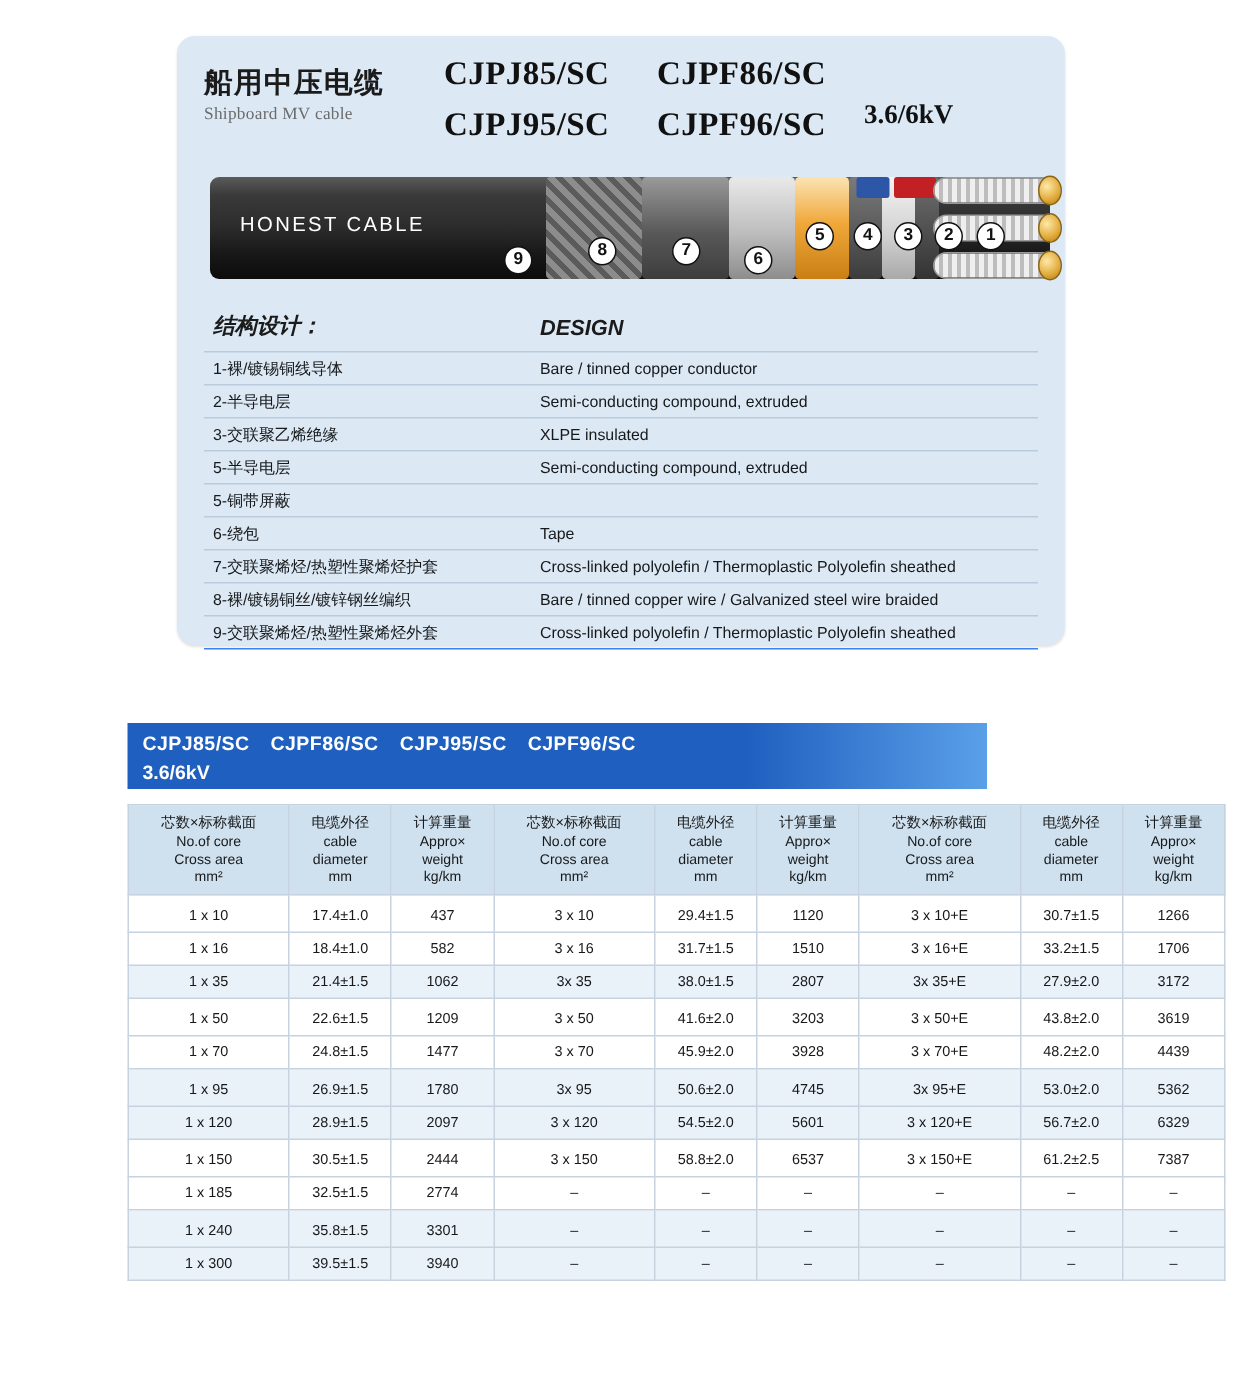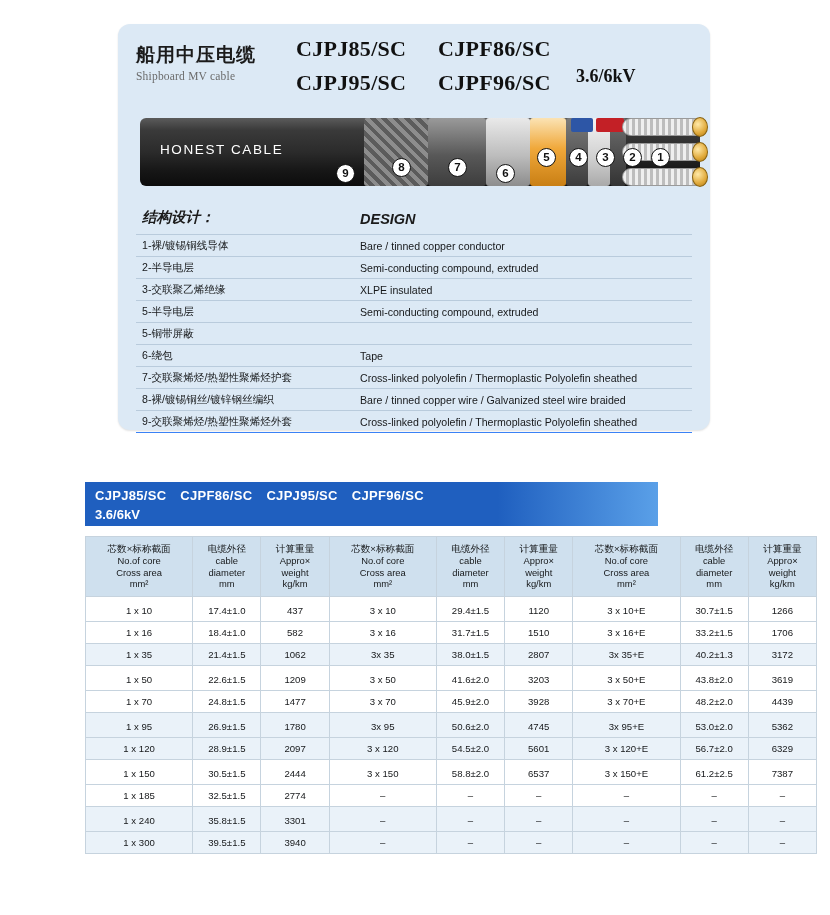--- a/index.html
+++ b/index.html
@@ -317,21 +317,21 @@
           <td>1706</td>
         </tr>
         <tr class="alt">
           <td>1 x 35</td>
           <td>21.4±1.5</td>
           <td>1062</td>
           <td>3x 35</td>
           <td>38.0±1.5</td>
           <td>2807</td>
           <td>3x 35+E</td>
-          <td>40.2±1.3</td>
+          <td>27.9±2.0</td>
           <td>3172</td>
         </tr>
         <tr>
           <td class="first">1 x 50</td>
           <td class="first">22.6±1.5</td>
           <td class="first">1209</td>
           <td class="first">3 x 50</td>
           <td class="first">41.6±2.0</td>
           <td class="first">3203</td>
           <td class="first">3 x 50+E</td>

